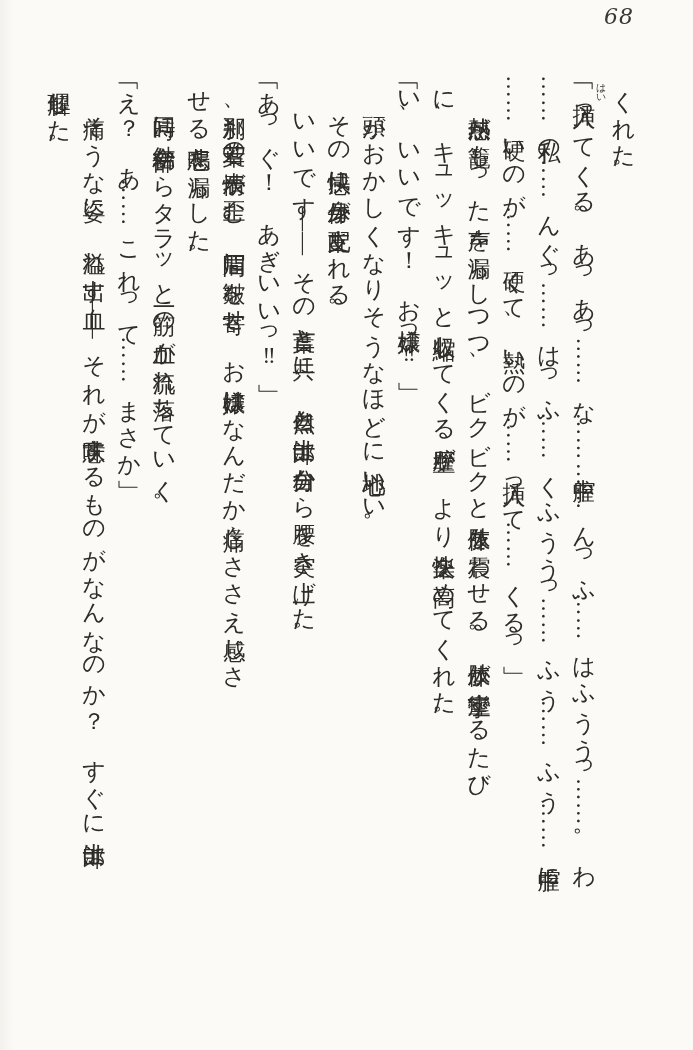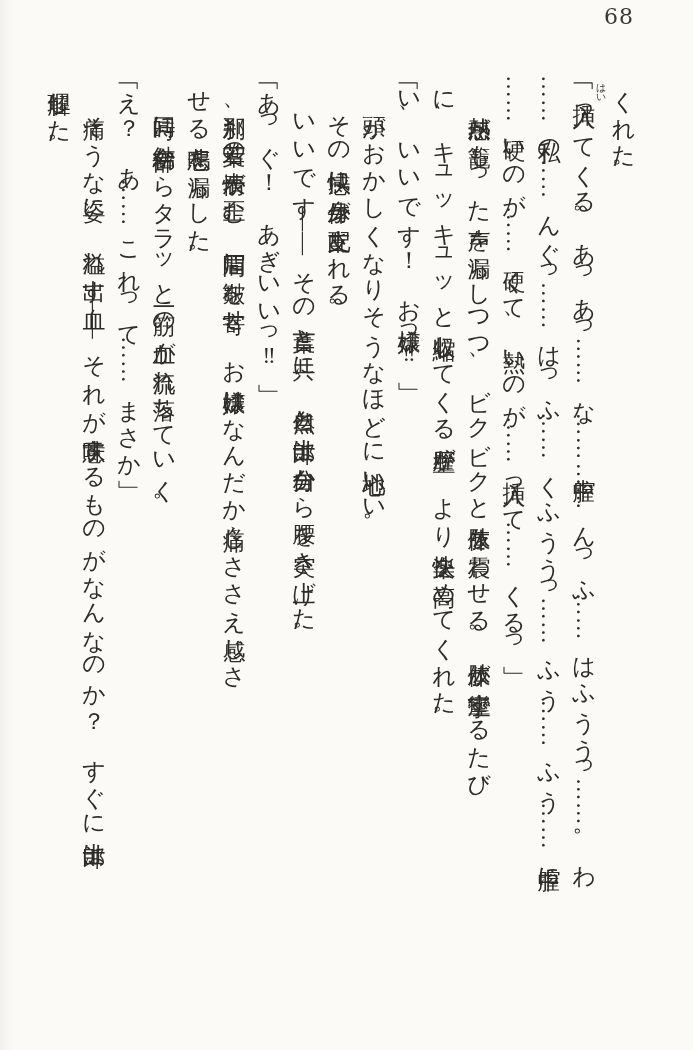--- a/index.html
+++ b/index.html
@@ -14,20 +14,21 @@
       linear-gradient(to right, #f3f1ec 0px, #fbfaf6 14px),
       #fbfaf6;
     overflow: hidden;
     font-family: "Liberation Serif", "DejaVu Serif", serif;
   }
   .page-number {
     position: absolute;
     top: 4px;
     left: 604px;
     font-size: 22px;
+    font-style: italic;
     color: #3a3833;
     letter-spacing: 1px;
     font-family: "DejaVu Serif", "Liberation Serif", serif;
   }
   .text-block {
     position: absolute;
     top: 75px;
     right: 52px;
     height: 940px;
     writing-mode: vertical-rl;

